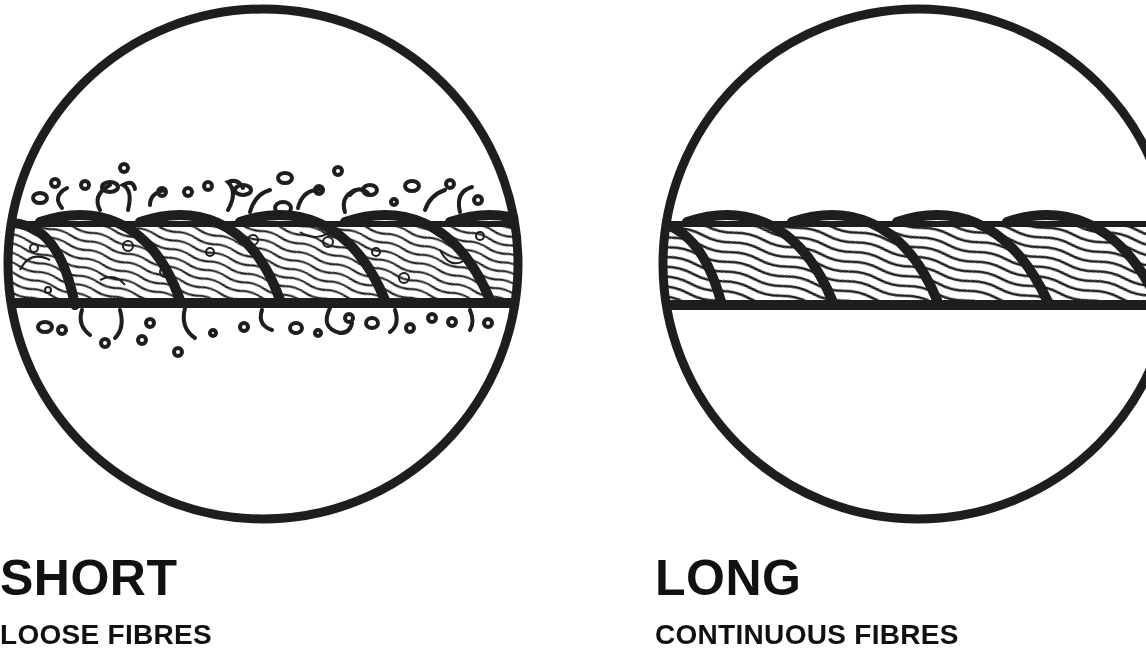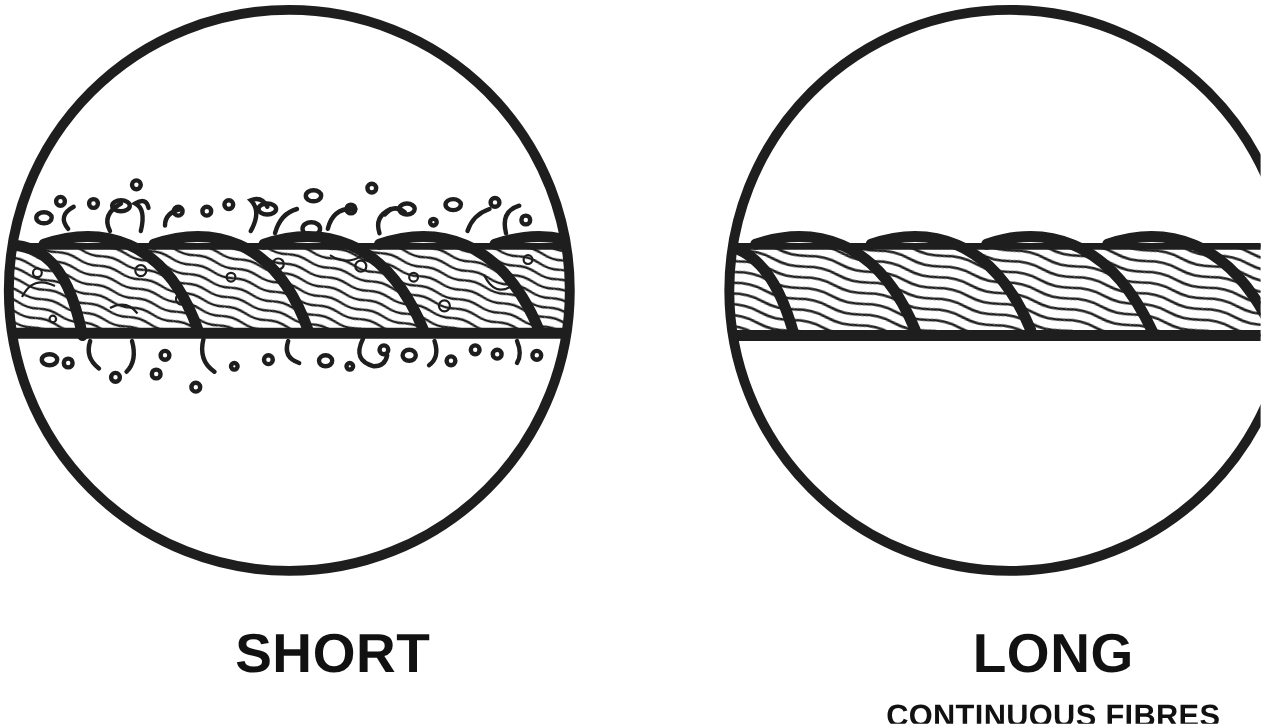--- a/index.html
+++ b/index.html
@@ -2,21 +2,21 @@
 <html><head>
 <meta charset="utf-8">
 <style>
   html, body { margin:0; padding:0; background:#ffffff; }
   body { width:1146px; height:658px; position:relative; overflow:hidden;
          font-family:"Liberation Sans", sans-serif; color:#111; }
   .panel { position:absolute; top:0; width:573px; height:658px; }
   .panel.left { left:0; }
   .panel.right { left:607px; }
   .circle-svg { position:absolute; top:0; left:0; }
-  .title { position:absolute; width:100%; text-align:center; font-weight:bold; margin:16px; }
+  .title { position:absolute; width:100%; text-align:left; font-weight:bold; margin:0; }
   .title.main { font-size:50px; top:549px; letter-spacing:0.5px; }
   .title.sub { font-size:28px; top:619px; letter-spacing:0.3px; }
 </style>
 </head>
 <body>
 
 <div class="panel left">
   <svg class="circle-svg" width="573" height="540" viewBox="0 0 573 540">
     <defs>
       <clipPath id="clipL">
@@ -114,20 +114,21 @@
         <path d="M185 308 q-5 20 10 30"></path>
           <path d="M262 310 q-5 15 10 20"></path>
         <path d="M330 308 q-10 20 10 25 q10 0 12 -10"></path>
           <path d="M395 310 q5 15 -5 22"></path>
         <path d="M470 310 q5 12 0 20"></path>
       </g>
     </g>
     <circle cx="263" cy="264" r="255" fill="none" stroke="#1e1e1e" stroke-width="9"></circle>
   </svg>
   <div class="title main">SHORT</div>
+  <div class="title sub">LOOSE FIBRES</div>
 </div>
 
 <div class="panel right">
   <svg class="circle-svg" width="573" height="540" viewBox="0 0 573 540">
     <defs>
       <clipPath id="clipR">
           <circle cx="311" cy="264" r="252"></circle>
         </clipPath>
       <pattern id="fibreR" width="60" height="10" patternUnits="userSpaceOnUse" patternTransform="rotate(14)">
         <path d="M0 5 Q15 1 30 5 T60 5" stroke="#1e1e1e" stroke-width="2.4" fill="none"></path>

